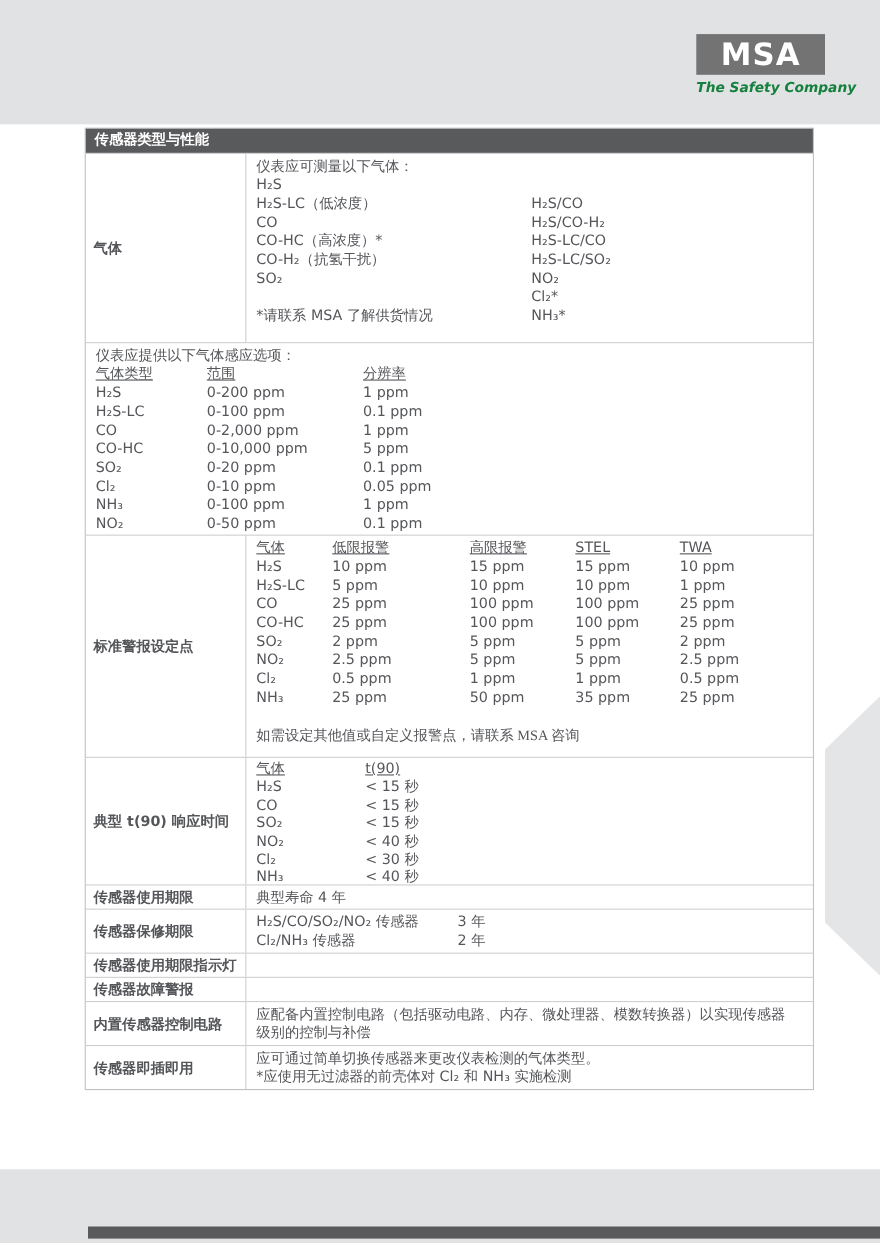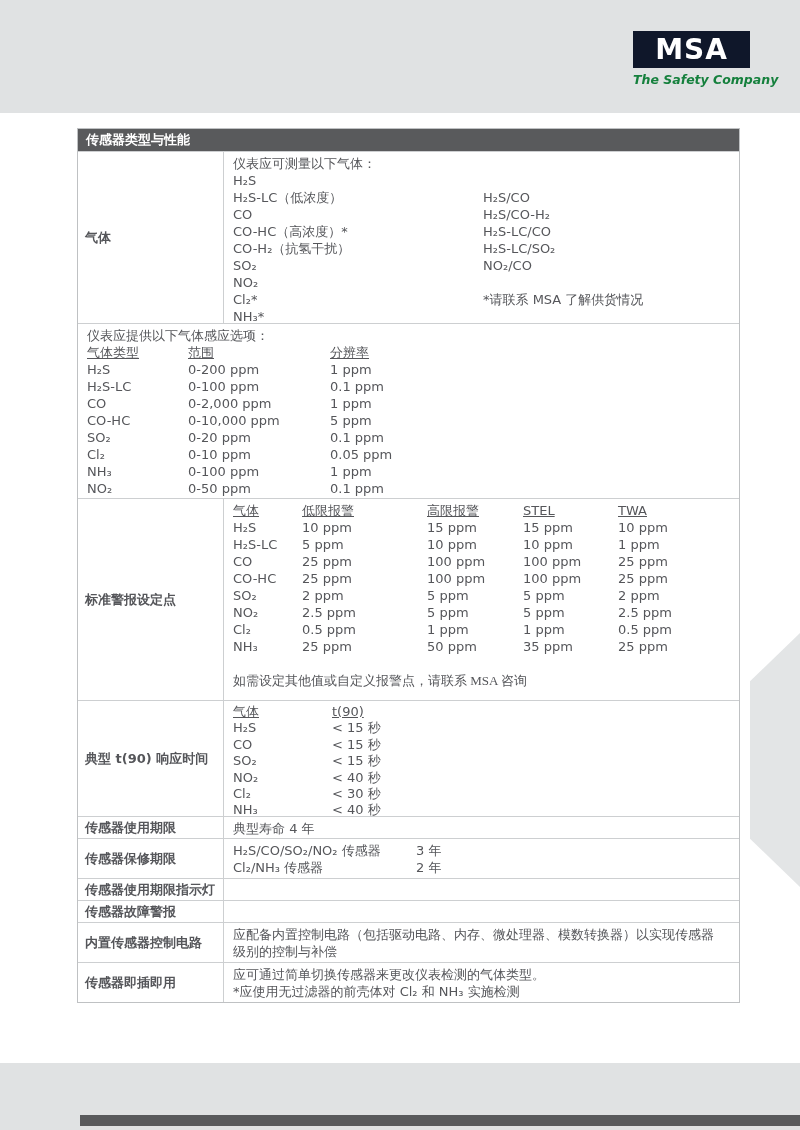--- a/index.html
+++ b/index.html
@@ -9,25 +9,25 @@
     font-family:"DejaVu Sans","Liberation Sans",sans-serif;
     color:#55565a;font-size:13px;
   }
   .band-top{position:absolute;left:0;top:0;width:800px;height:113px;background:#e0e2e3;}
   .band-bottom{position:absolute;left:0;top:1063px;width:800px;height:67px;background:#e0e2e3;}
   .bottom-bar{position:absolute;left:80px;top:1115px;width:720px;height:11px;background:#595a5c;}
   .chevron{position:absolute;left:750px;top:633px;width:50px;height:254px;background:#e3e5e6;
     clip-path:polygon(100% 0%,0% 19%,0% 81%,100% 100%);}
   
   .logo{position:absolute;left:633px;top:31px;width:117px;}
-  .logo-box{width:117px;height:37px;background:#0f172a;display:flex;align-items:center;justify-content:center;}
+  .logo-box{width:117px;height:37px;background:#737373;display:flex;align-items:center;justify-content:center;}
   .logo-text{color:#ffffff;font-weight:900;font-size:28px;letter-spacing:1px;line-height:1;}
   .logo-tagline{margin-top:4px;font-size:12.5px;font-weight:bold;font-style:italic;color:#15803d;white-space:nowrap;}
   
-  .spec-table{position:absolute;left:77px;top:128px;width:663px;background:#fff;
+  .spec-table{position:absolute;left:77px;top:116px;width:663px;background:#fff;
     border:1px solid #bfc1c3;box-sizing:border-box;}
   .t-header{height:22px;background:#595a5c;color:#fff;font-weight:bold;font-size:13px;
     line-height:22px;padding-left:8px;}
   .trow{display:flex;border-top:1px solid #cdcfd1;box-sizing:border-box;}
   .trow:first-of-type{border-top:none;}
   .tlabel{width:146px;box-sizing:border-box;border-right:1px solid #cdcfd1;
     font-weight:bold;padding:2px 4px 2px 7px;display:flex;align-items:center;}
   .tcontent{flex:1;box-sizing:border-box;padding:3px 0 3px 9px;line-height:17px;}
   .uh{text-decoration:underline;}
   .grid2g{display:grid;grid-template-columns:250px 1fr;}
@@ -74,21 +74,20 @@
           <div class="cell">CO</div>
           <div class="cell">H₂S/CO-H₂</div>
 
           <div class="cell">CO-HC（高浓度）*</div>
           <div class="cell">H₂S-LC/CO</div>
 
           <div class="cell">CO-H₂（抗氢干扰）</div>
           <div class="cell">H₂S-LC/SO₂</div>
 
           <div class="cell">SO₂</div>
-          <div class="cell">NO₂/CO</div>
 
           <div class="cell">NO₂</div>
           <div class="cell"></div>
 
           <div class="cell">Cl₂*</div>
           <div class="cell">*请联系 MSA 了解供货情况</div>
 
           <div class="cell">NH₃*</div>
           <div class="cell"></div>
         </div>

